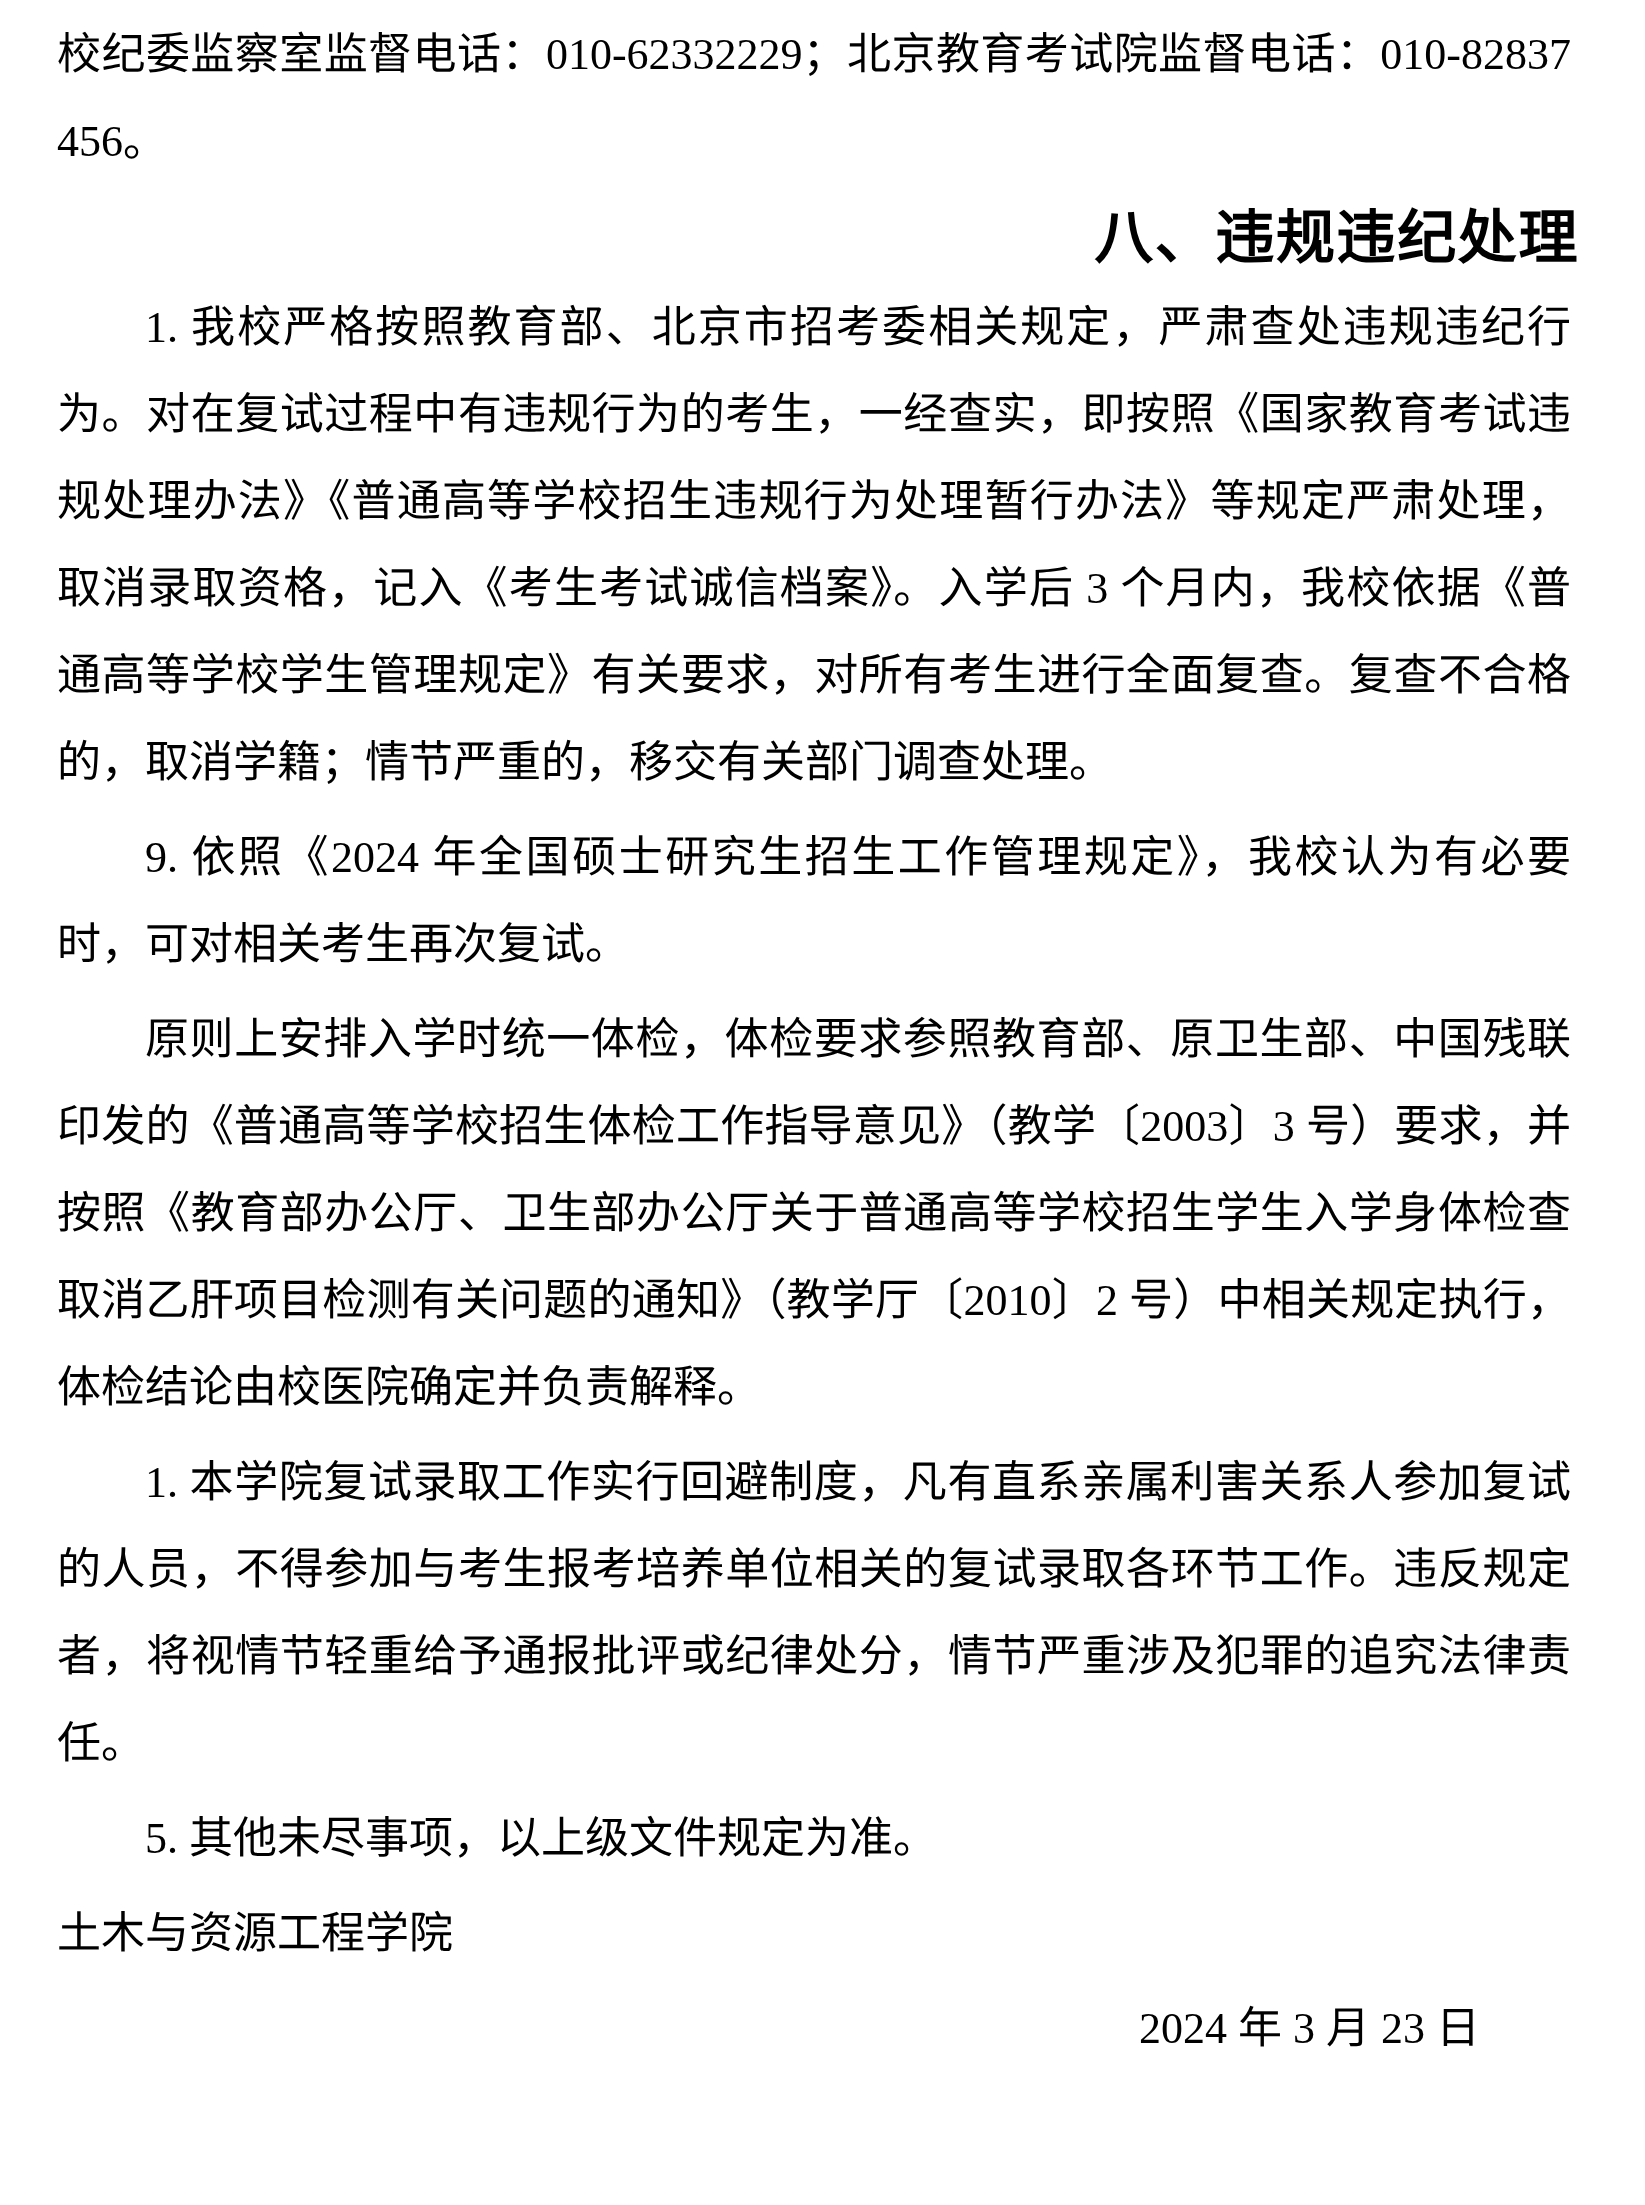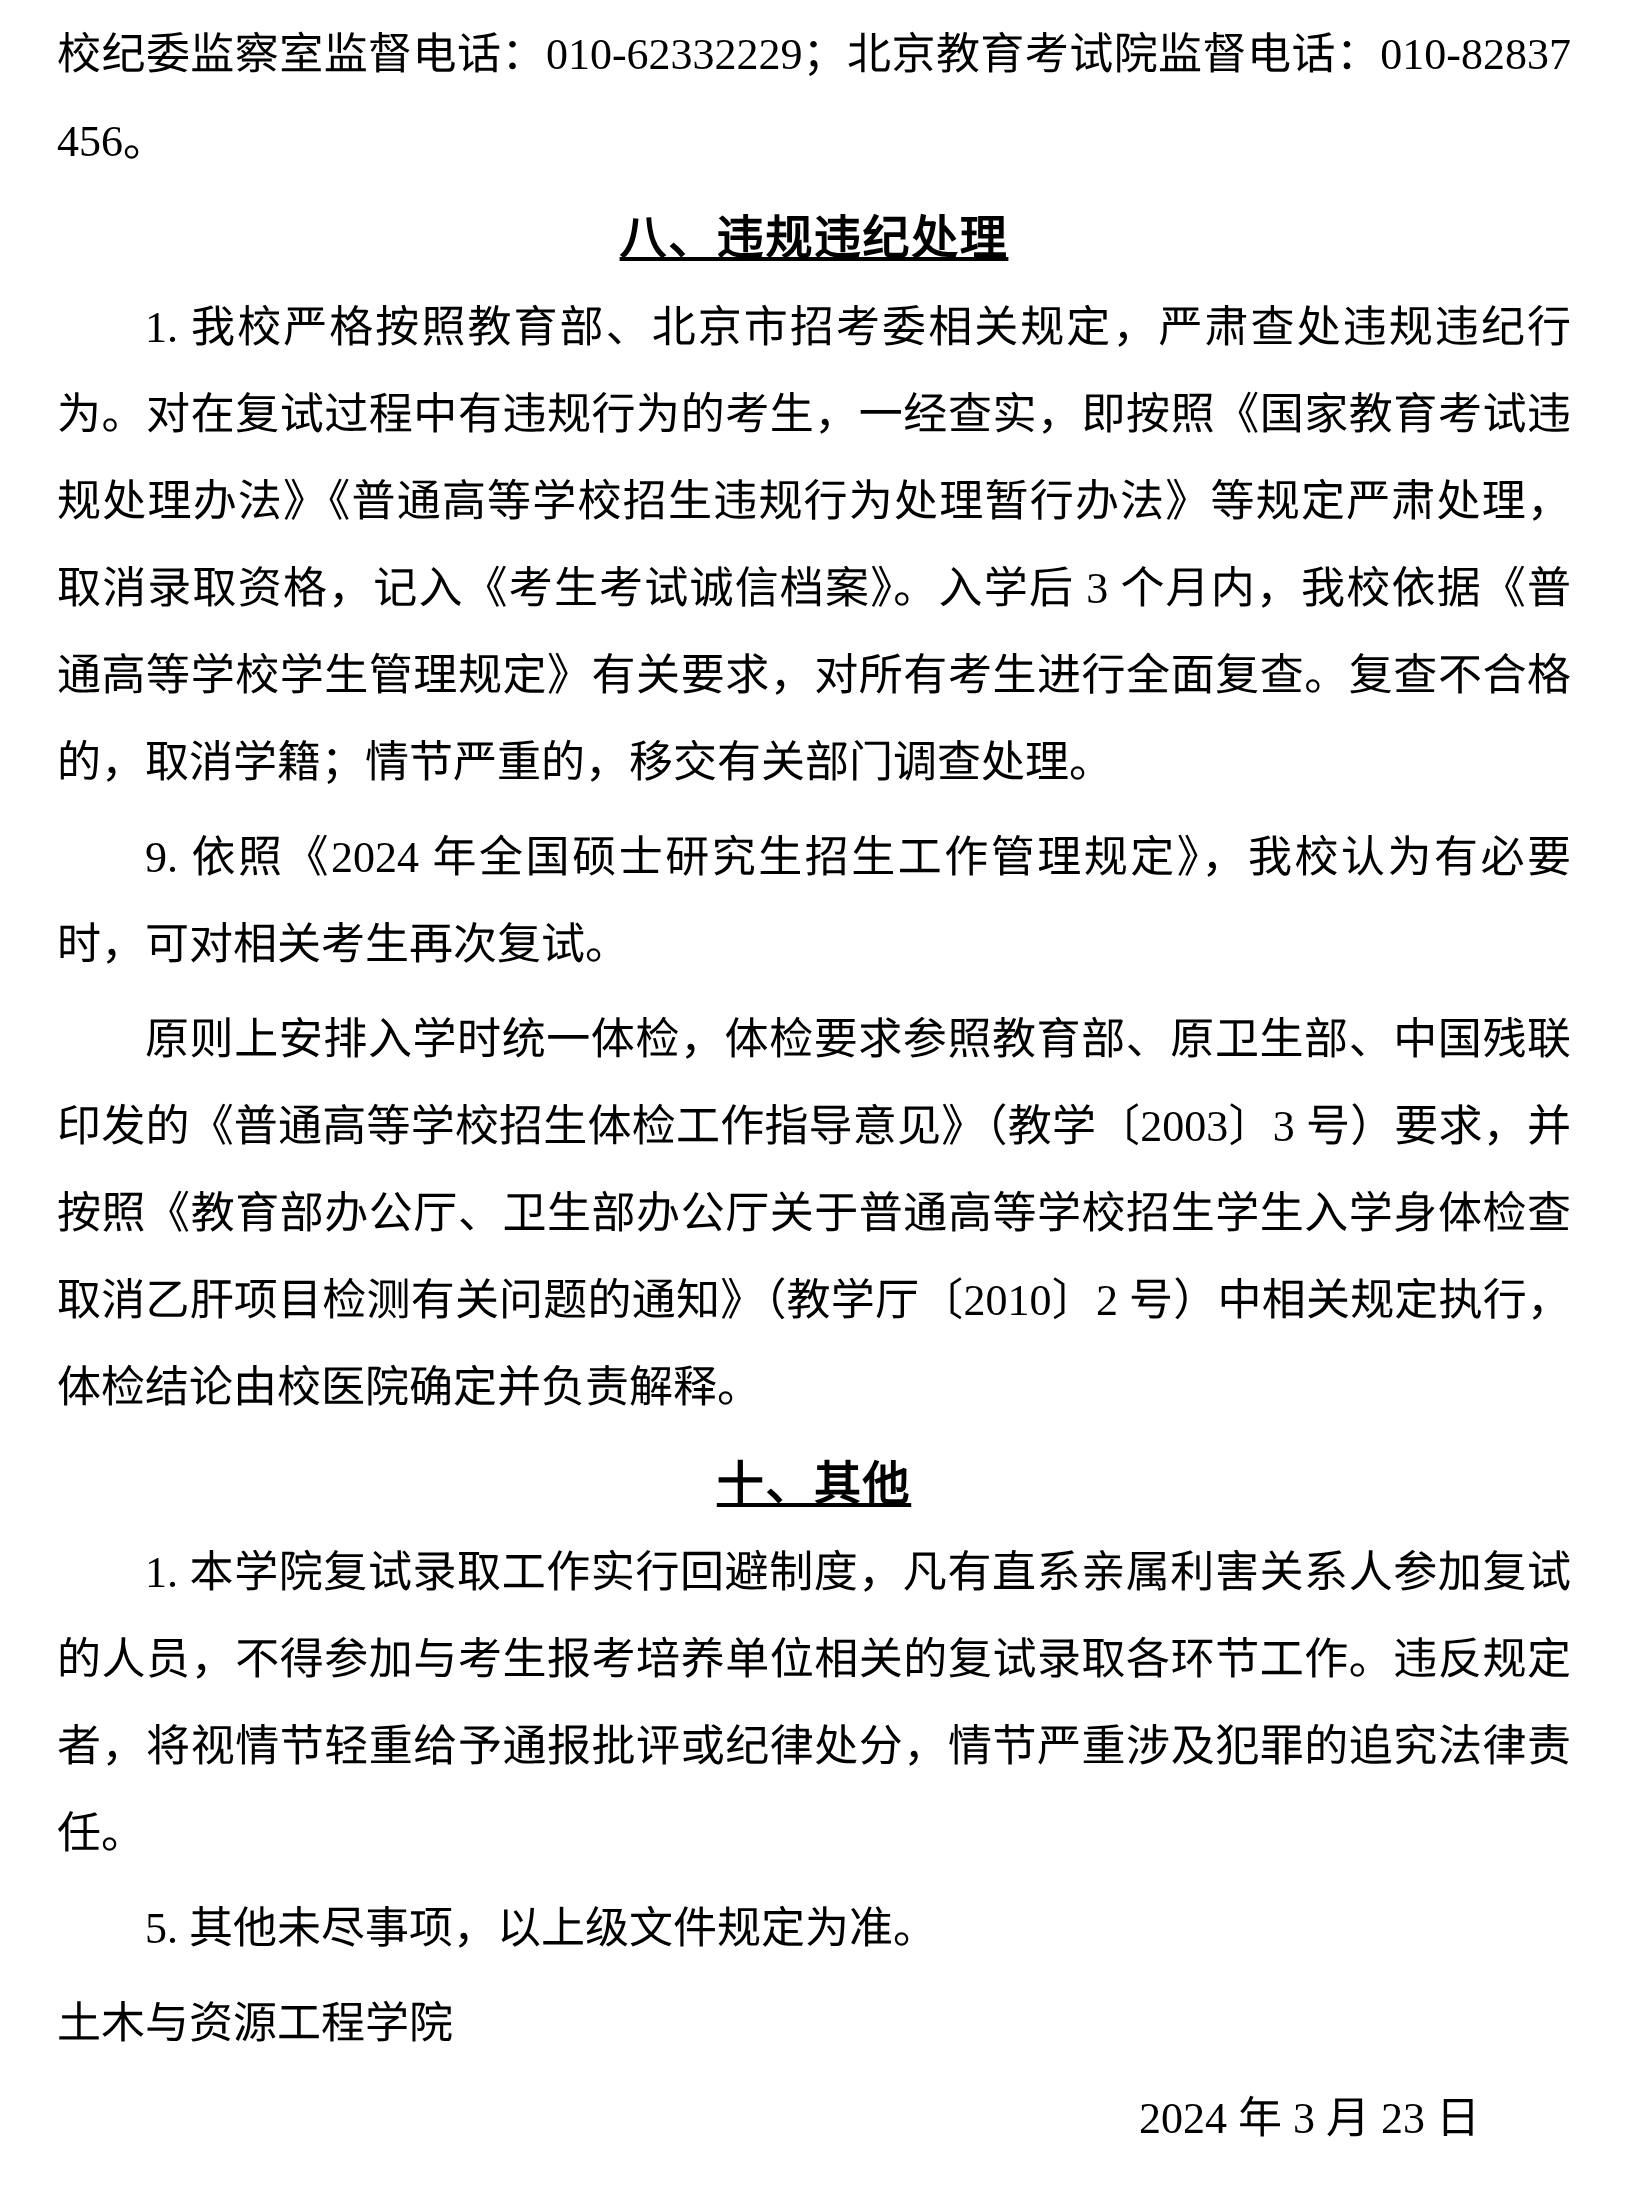--- a/index.html
+++ b/index.html
@@ -27,26 +27,25 @@
     text-align: justify;
     text-justify: inter-character;
     word-break: break-all;
   }
   p.indent {
     text-indent: 88px;
   }
   h2.sec-heading {
     font-family: "Liberation Sans", "DejaVu Sans", sans-serif;
     font-weight: bold;
-    font-size: 47px;
+    font-size: 59px;
     line-height: 50px;
     margin: 28px 0 20.5px 0;
-    text-align: center;
+    text-align: right;
     letter-spacing: 1.6px;
-    text-decoration: underline;
   }
   .signature {
     text-align: right;
   }
   .sig-org {
     padding-right: 44px;
   }
   .sig-date {
     padding-right: 91px;
     text-align: right;
@@ -61,21 +60,20 @@
 
   <h2 class="sec-heading">八、违规违纪处理</h2>
 
   <p class="indent">1. 我校严格按照教育部、北京市招考委相关规定，严肃查处违规违纪行为。对在复试过程中有违规行为的考生，一经查实，即按照《国家教育考试违规处理办法》《普通高等学校招生违规行为处理暂行办法》等规定严肃处理，取消录取资格，记入《考生考试诚信档案》。入学后 3 个月内，我校依据《普通高等学校学生管理规定》有关要求，对所有考生进行全面复查。复查不合格的，取消学籍；情节严重的，移交有关部门调查处理。</p>
 
   <p class="indent">9. 依照《2024 年全国硕士研究生招生工作管理规定》，我校认为有必要时，可对相关考生再次复试。</p>
 
 
   <p class="indent">原则上安排入学时统一体检，体检要求参照教育部、原卫生部、中国残联印发的《普通高等学校招生体检工作指导意见》（教学〔2003〕3 号）要求，并按照《教育部办公厅、卫生部办公厅关于普通高等学校招生学生入学身体检查取消乙肝项目检测有关问题的通知》（教学厅〔2010〕2 号）中相关规定执行，体检结论由校医院确定并负责解释。</p>
 
-  <h2 class="sec-heading">十、其他</h2>
 
   <p class="indent">1. 本学院复试录取工作实行回避制度，凡有直系亲属利害关系人参加复试的人员，不得参加与考生报考培养单位相关的复试录取各环节工作。违反规定者，将视情节轻重给予通报批评或纪律处分，情节严重涉及犯罪的追究法律责任。</p>
 
   <p class="indent">5. 其他未尽事项，以上级文件规定为准。</p>
 
   <div class="signature">
     <p class="sig-org">土木与资源工程学院</p>
     <p class="sig-date">2024 年 3 月 23 日</p>
   </div>
 

